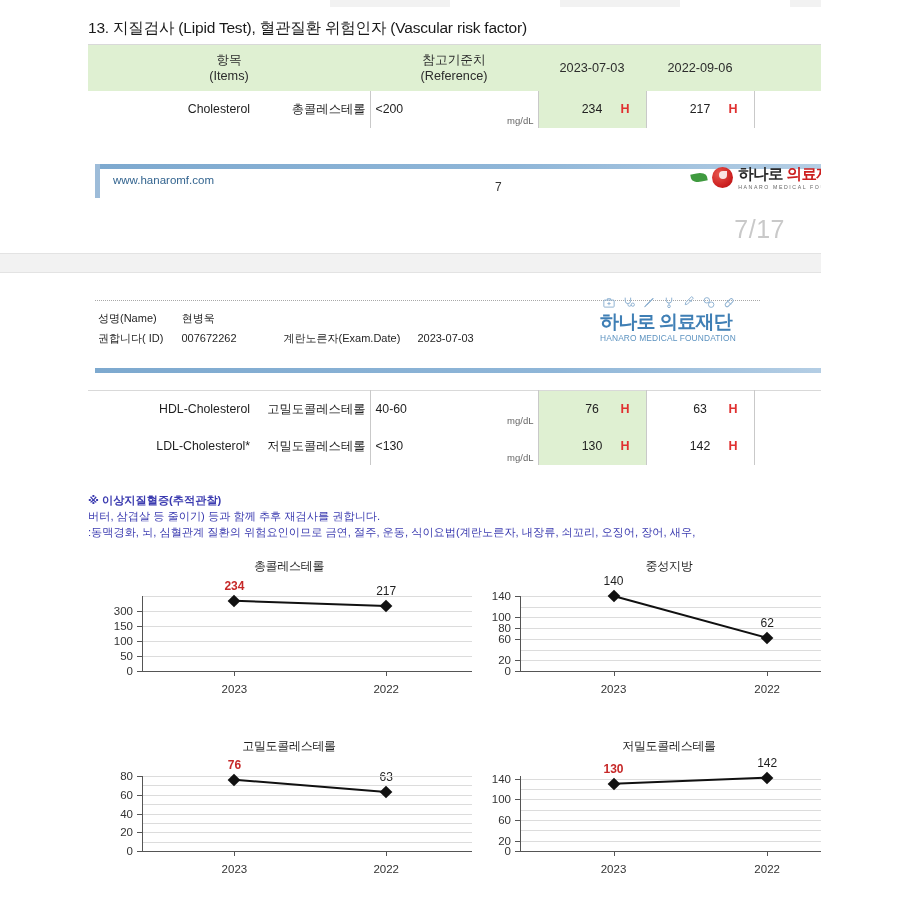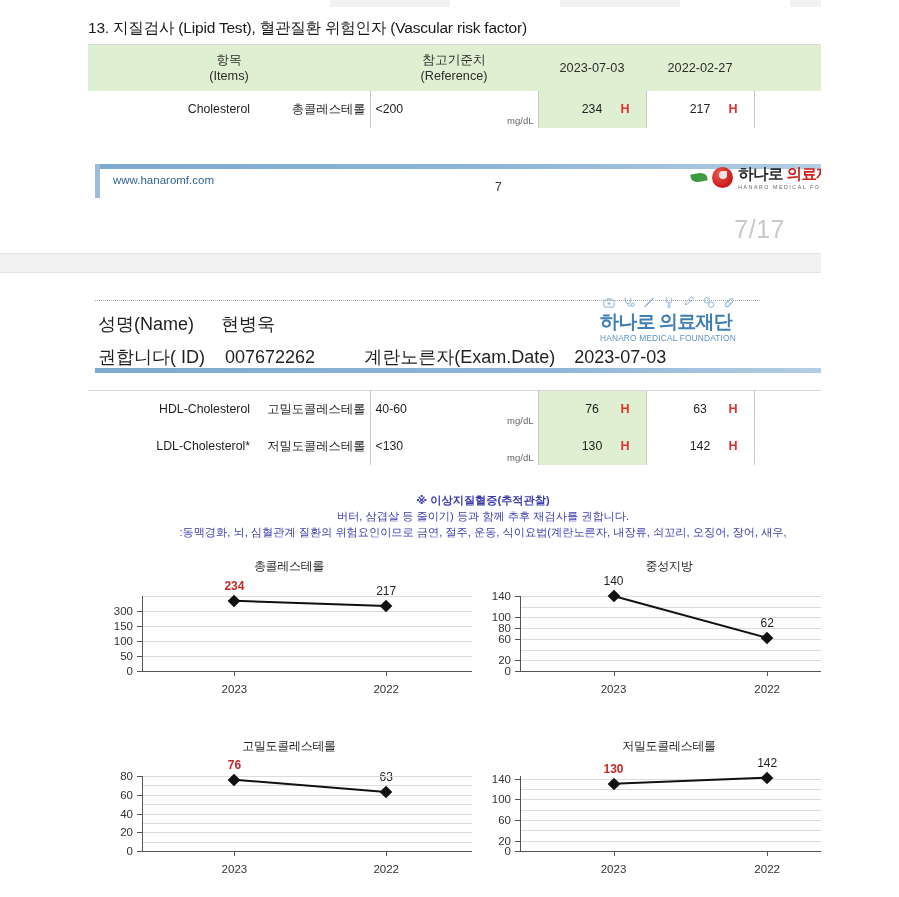--- a/index.html
+++ b/index.html
@@ -143,21 +143,21 @@
     background: #f2f2f2;
   }
   .page-gap-line1 { top: 253px; left:0; width: 899px; height: 1px; background: #e3e3e3; }
   .page-gap-line2 { top: 272px; left:0; width: 899px; height: 1px; background: #e3e3e3; }
 
   
   .p2-dotline {
     top: 300px; left: 95px; width: 665px; height: 0;
     border-top: 1px dotted #a8a8a8;
   }
-  .p2-info { top: 308px; left: 98px; font-size: 18px; color: #1f1f1f; line-height: 1.85; }
+  .p2-info { top: 308px; left: 98px; font-size: 11px; color: #1f1f1f; line-height: 1.85; }
   .p2-info .lbl { display: inline-block; }
   .p2-info .v-name { display: inline-block; margin-left: 22px; }
   .p2-info .v-id { display: inline-block; margin-left: 15px; }
   .p2-info .lbl-date { display: inline-block; margin-left: 44px; }
   .p2-info .v-date { display: inline-block; margin-left: 14px; }
 
   .p2-logo-box { top: 296px; right: 36px; width: 185px; }
   .p2-icons {
     display: flex; gap: 6px; align-items: center; justify-content: flex-start;
     color: #8fb2d2; font-size: 13px; line-height: 1; margin-bottom: 3px;
@@ -176,21 +176,21 @@
     background: linear-gradient(90deg, #7da9cf 0%, #8fb6d8 60%, #b9d1e6 100%);
   }
   .p2-bar-right {
     position: absolute; top: 330px; left: 855px; width: 5px; height: 43px;
     background: #9dbcd9;
   }
 
   
   .note {
     top: 492px; left: 88px; width: 790px;
-    font-size: 11.2px; color: #3b3bb0; line-height: 1.45; text-align: center;
+    font-size: 11.2px; color: #3b3bb0; line-height: 1.45;
   }
   .note .l1 { font-weight: 700; }
 
   
   .chart {
     position: absolute;
     font-size: 11px; color: #333;
   }
   .chart .ctitle {
     position: absolute; top: 0; width: 100%; text-align: center;
@@ -248,21 +248,21 @@
         <tr class="hdr-row">
       <td colspan="2">
         <div>항목</div>
         <div>(Items)</div>
       </td>
       <td>
         <div>참고기준치</div>
         <div>(Reference)</div>
       </td>
       <td>2023-07-03</td>
-      <td>2022-02-27</td>
+      <td>2022-09-06</td>
       <td class="plain"></td>
     </tr>
     <tr class="data-row">
       <td class="c-name">Cholesterol</td>
       <td class="c-kname">총콜레스테롤</td>
       <td class="c-ref">
         <span>&lt;200</span>
         <span class="unit">mg/dL</span>
       </td>
       <td class="c-val green">

